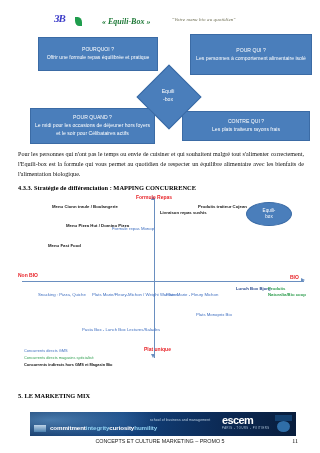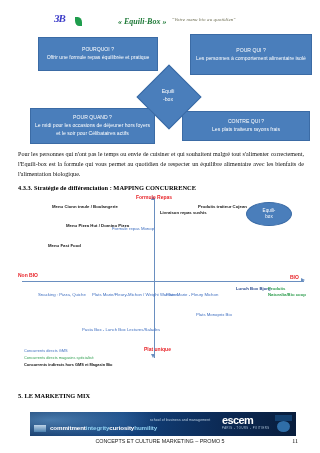--- a/index.html
+++ b/index.html
@@ -9,21 +9,21 @@
     position:relative;overflow:hidden;
   }
   .page{position:relative;width:320px;height:453px;}
 
   
   .hdr{position:absolute;left:0;top:0;width:320px;height:32px;}
   .logo-3b{position:absolute;left:42px;top:12px;font-family:"Liberation Serif",serif;
     font-style:italic;font-weight:bold;color:#3b3bc8;font-size:11px;letter-spacing:-1px;margin-left:12px;}
   .leaf{position:absolute;left:75px;top:17px;width:7px;height:9px;
     background:#1f9d4d;border-radius:0 60% 0 60%;}
-  .brandname{position:absolute;left:118px;top:17px;font-family:"Liberation Serif",serif;
+  .brandname{position:absolute;left:102px;top:17px;font-family:"Liberation Serif",serif;
     font-weight:bold;font-style:italic;color:#1f7a38;font-size:8px;white-space:nowrap;text-align:center;}
   .tagline{position:absolute;left:172px;top:17px;font-family:"Liberation Serif",serif;
     font-style:italic;color:#6d6d52;font-size:5px;white-space:nowrap;letter-spacing:.1px;}
 
   
   .vp{position:absolute;left:0;top:33px;width:320px;height:112px;}
   .vbox{position:absolute;background:#4a7ebb;border:1px solid #3b6ba5;color:#ffffff;
     font-family:"Liberation Sans", sans-serif;text-align:center;
     display:flex;flex-direction:column;align-items:center;justify-content:center;
     font-size:5.1px;line-height:1.55;padding:2px 3px;box-sizing:border-box;}

